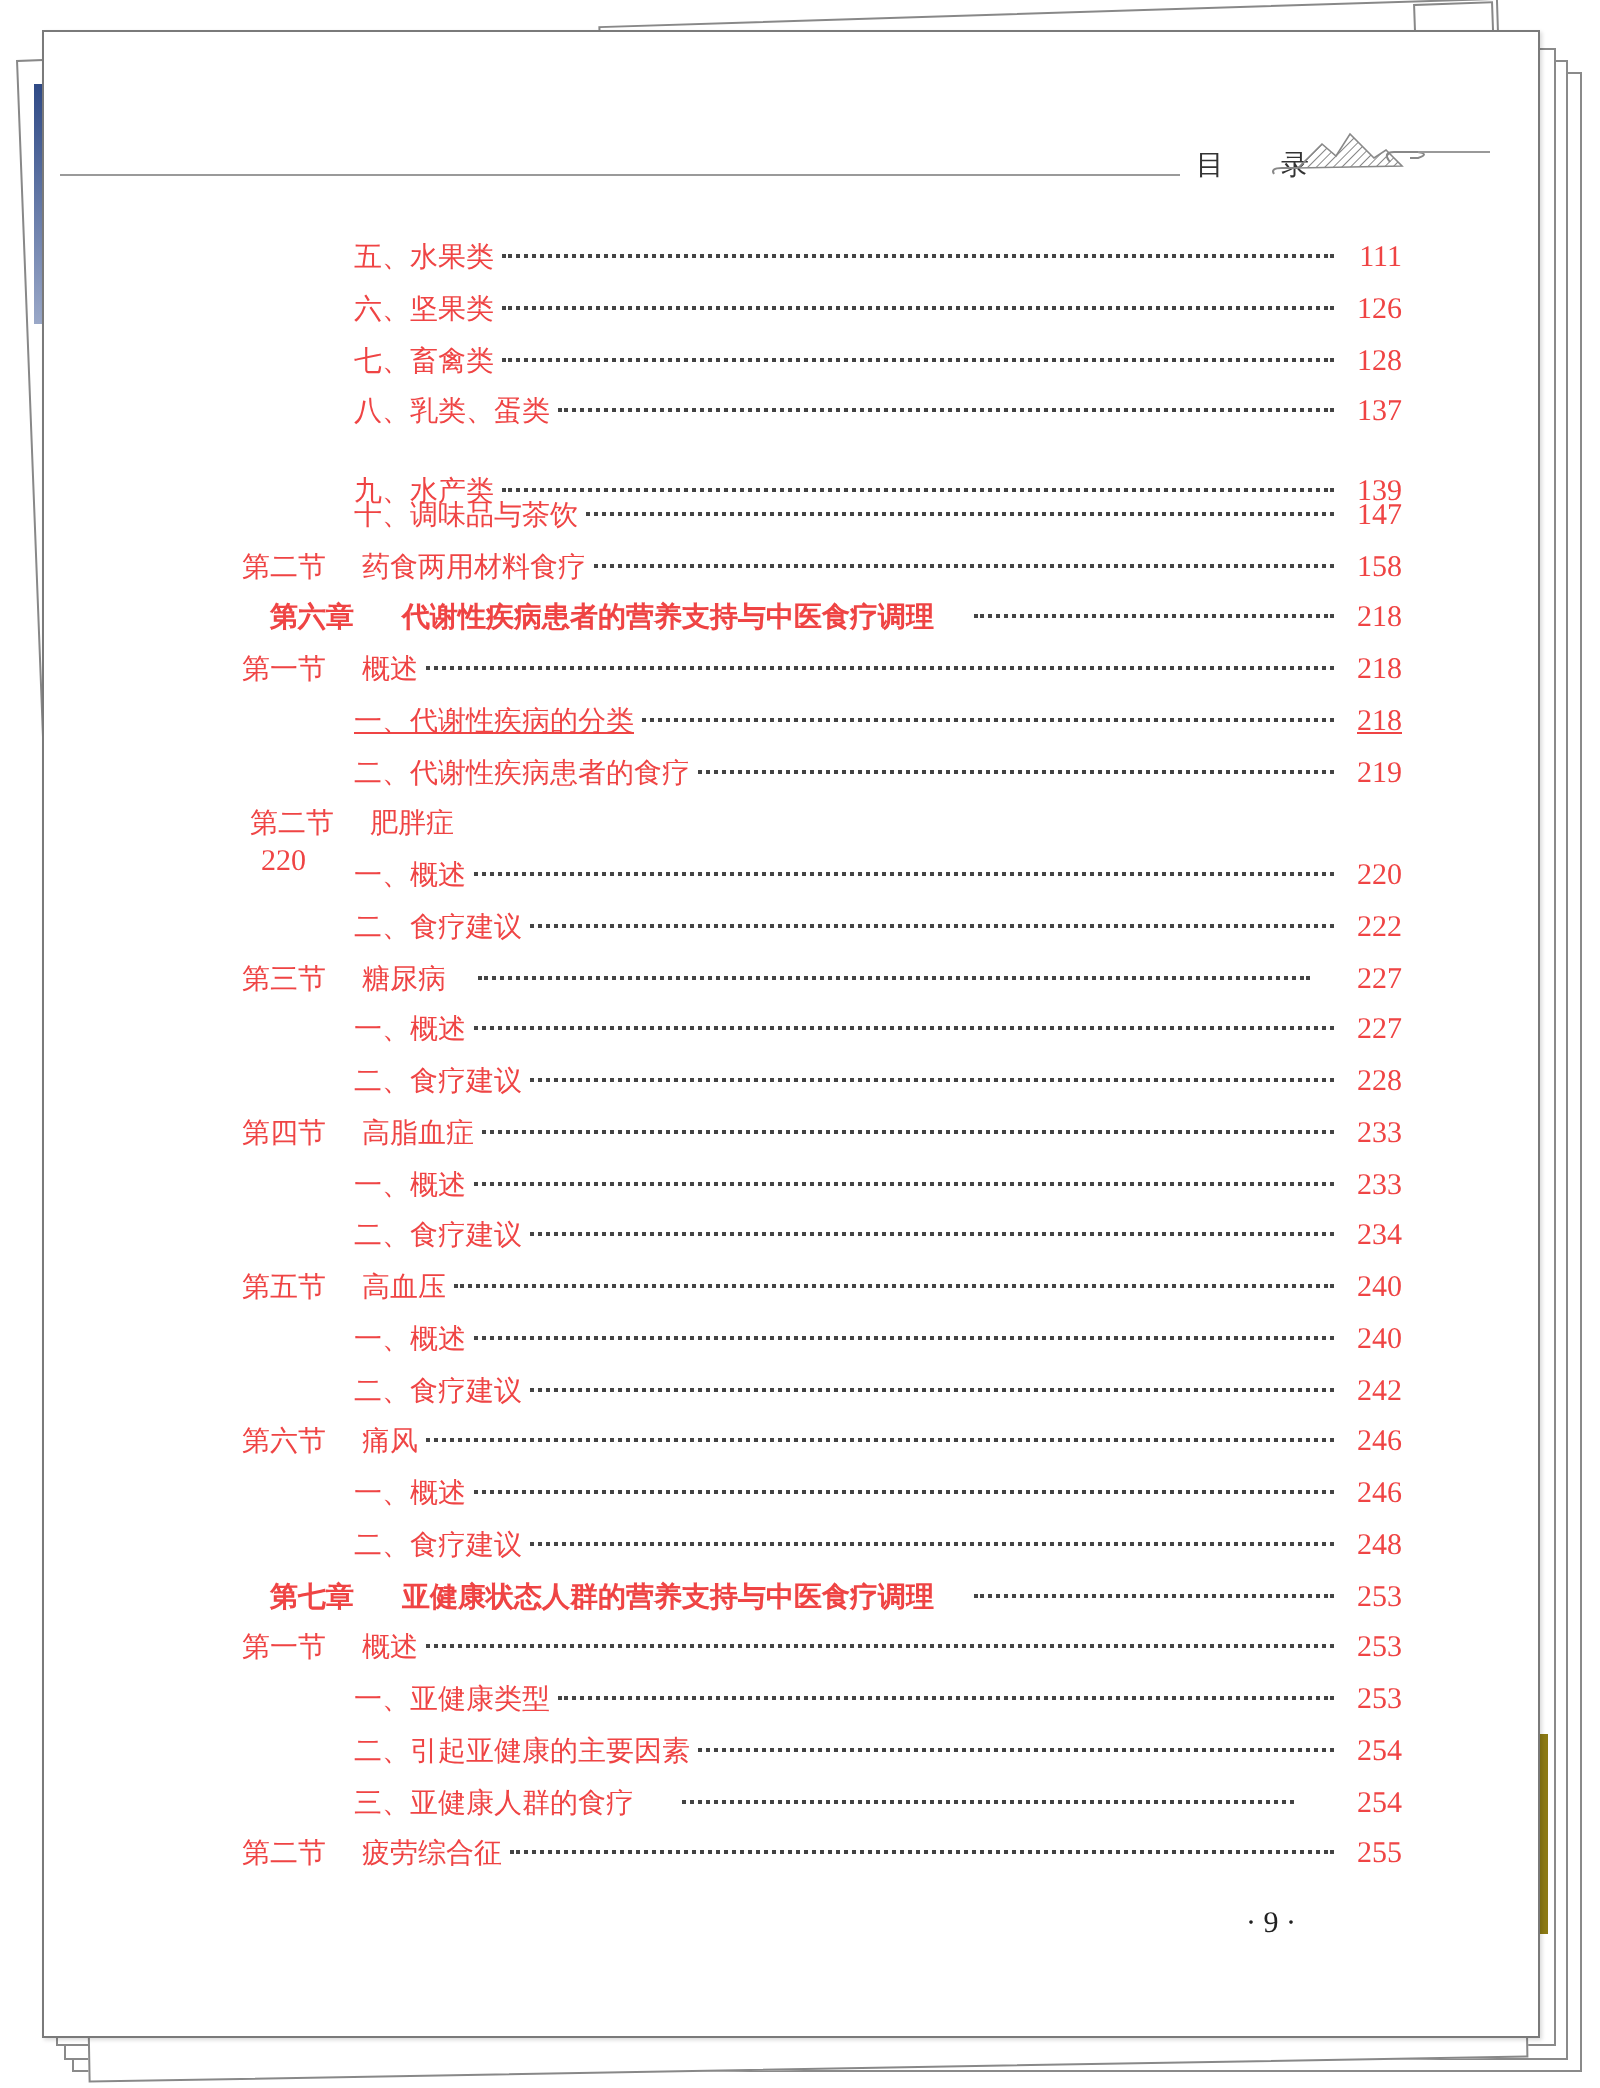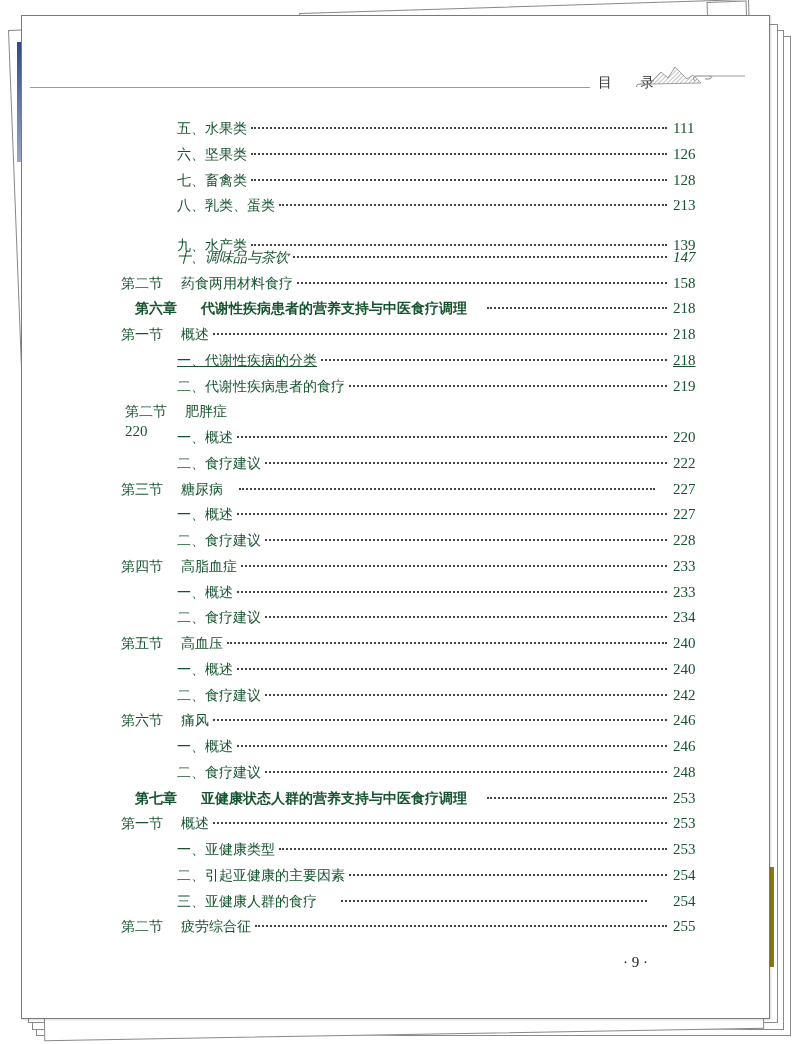--- a/index.html
+++ b/index.html
@@ -26,28 +26,28 @@
   .header { position: absolute; left: 8px; right: 20px; top: 0; height: 80px; }
   .header-line { position: absolute; left: 0; width: 560px; top: 71px; height: 1px; background: #9a9a9a; }
   .header-title {
     position: absolute; left: 568px; top: 58px; font-size: 14px; color: #333;
     letter-spacing: 12px; font-family: "DejaVu Sans", "Liberation Sans", sans-serif;
   }
   .mountain { position: absolute; left: 605px; top: 48px; }
   .toc { position: absolute; left: 0; top: 0; width: 100%; }
   .row {
     position: absolute; left: 0; height: 20px; display: flex; align-items: baseline;
-    font-size: 14px; color: #14532d; white-space: nowrap;
+    font-size: 14px; color: #ef4444; white-space: nowrap;
   }
   .row .label { flex: 0 0 auto; }
   .row .leader {
     flex: 1 1 auto; overflow: hidden; margin: 0 6px 0 4px;
     border-bottom: 2px dotted #444; height: 1px; position: relative; top: -4px;
   }
-  .row .page-no { flex: 0 0 auto; width: 28px; font-family: "Liberation Serif", serif; font-size: 15px; }
+  .row .page-no { flex: 0 0 auto; width: 28px; text-align: right; font-family: "Liberation Serif", serif; font-size: 15px; }
   .row.chapter { font-weight: bold; margin-left: 28px; }
   .row.chapter .page-no { font-weight: normal; }
   .row .sec-num { display: inline-block; width: 60px; }
   .footer-page { position: absolute; left: 601px; top: 938px; font-size: 15px; color: #222; font-family: "Liberation Serif", serif; }
 </style>
 </head>
 <body>
 
 <div class="sheet tilt-top"></div>
 <div class="sheet tilt-left"></div>
@@ -88,28 +88,28 @@
         <span class="page-no">126</span>
       </div>
       <div class="row item" style="left: 155px; right: 68px; top: 155.5px;">
         <span class="label"><span>七、畜禽类</span></span>
         <span class="leader"></span>
         <span class="page-no">128</span>
       </div>
       <div class="row item" style="left: 155px; right: 68px; top: 181.25px;">
         <span class="label"><span>八、乳类、蛋类</span></span>
         <span class="leader"></span>
-        <span class="page-no">213</span>
+        <span class="page-no">137</span>
       </div>
       <div class="row item" style="left: 155px; right: 68px; top: 207px; margin-top: 14px;">
         <span class="label"><span>九、水产类</span></span>
         <span class="leader"></span>
         <span class="page-no">139</span>
       </div>
-      <div class="row item" style="left: 155px; right: 68px; top: 232.75px; font-style: italic;">
+      <div class="row item" style="left: 155px; right: 68px; top: 232.75px;">
         <span class="label"><span>十、调味品与茶饮</span></span>
         <span class="leader"></span>
         <span class="page-no">147</span>
       </div>
       <div class="row section" style="left: 99px; right: 68px; top: 258.5px;">
         <span class="label"><span class="sec-num">第二节</span><span>药食两用材料食疗</span></span>
         <span class="leader"></span>
         <span class="page-no">158</span>
       </div>
       <div class="row chapter" style="left: 85px; right: 68px; top: 284.25px;">

